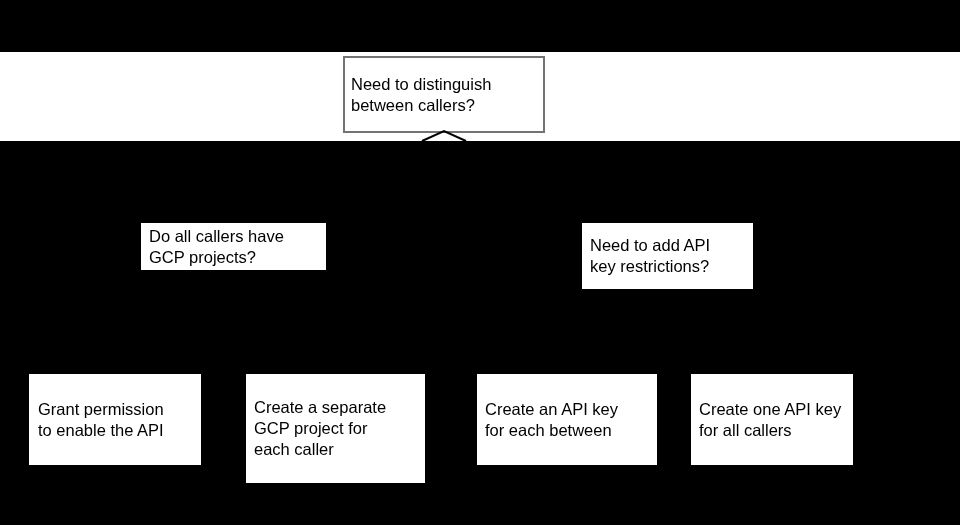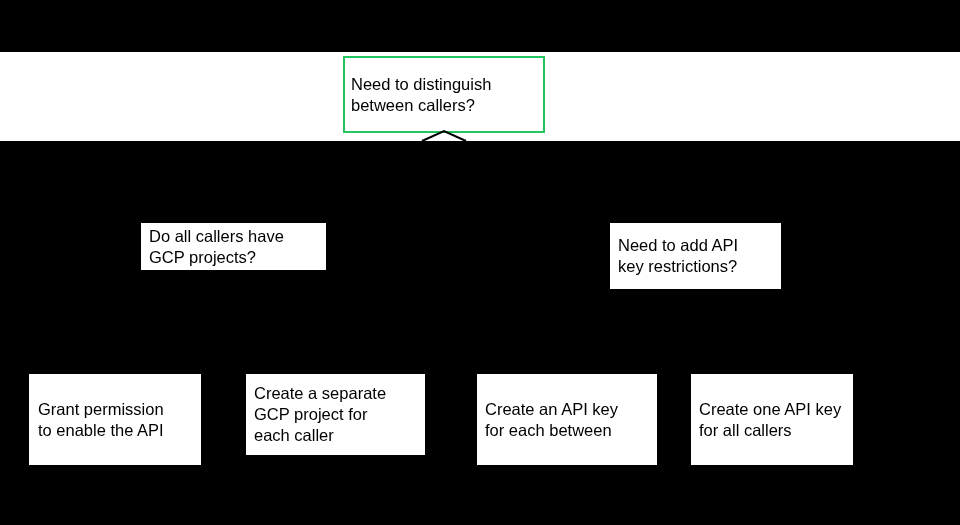--- a/index.html
+++ b/index.html
@@ -29,34 +29,34 @@
     color: #000000;
     font-size: 16.5px;
     line-height: 21px;
     white-space: pre-line;
     display: flex;
     align-items: center;
     box-sizing: border-box;
     text-align: left;
   }
   .node.decision-root {
-    border: 2px solid #22c55e;
+    border: 2px solid #737373;
     padding-left: 6px;
     padding-right: 4px;
   }
   .node.plain {
     border: none;
     padding-left: 8px;
     padding-right: 4px;
   }
   #n-root  { left: 343px; top: 56px;  width: 202px; height: 77px; }
   #n-gcp   { left: 141px; top: 223px; width: 185px; height: 47px; }
-  #n-restr { left: 582px; top: 223px; width: 171px; height: 66px; margin-left: 28px; }
+  #n-restr { left: 582px; top: 223px; width: 171px; height: 66px; }
   #n-grant { left: 29px;  top: 374px; width: 172px; height: 91px; padding-left: 9px; }
-  #n-sep   { left: 246px; top: 374px; width: 179px; height: 81px; }
+  #n-sep   { left: 246px; top: 374px; width: 179px; height: 109px; }
   #n-each  { left: 477px; top: 374px; width: 180px; height: 91px; }
   #n-one   { left: 691px; top: 374px; width: 162px; height: 91px; }
   #branch-connector {
     position: absolute;
     left: 415px;
     top: 127px;
     width: 60px;
     height: 16px;
   }
 </style>

